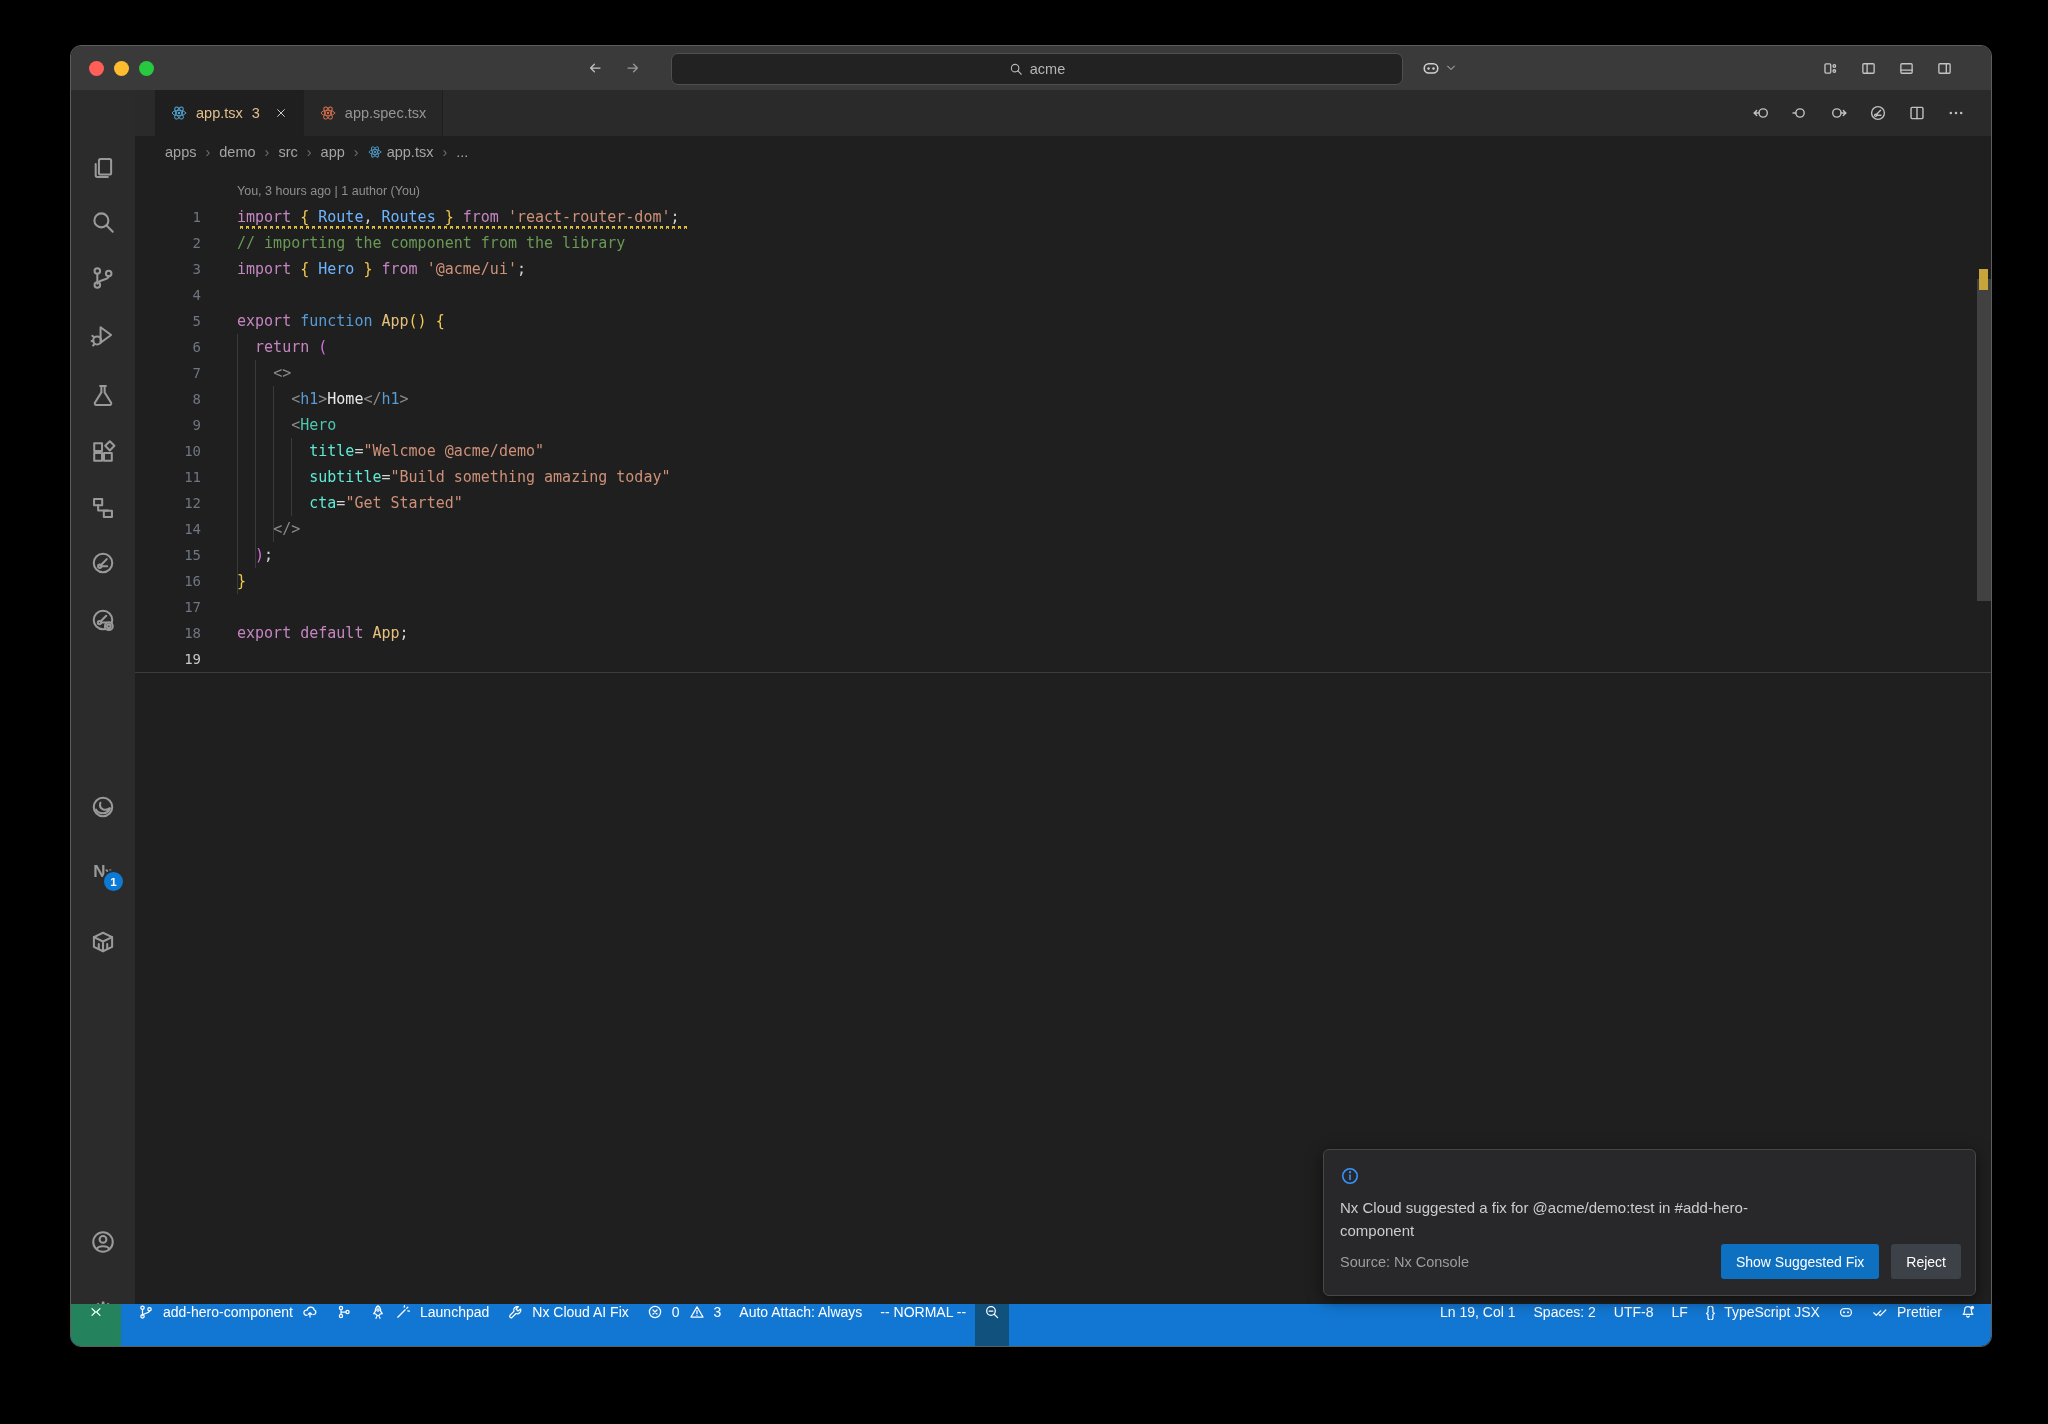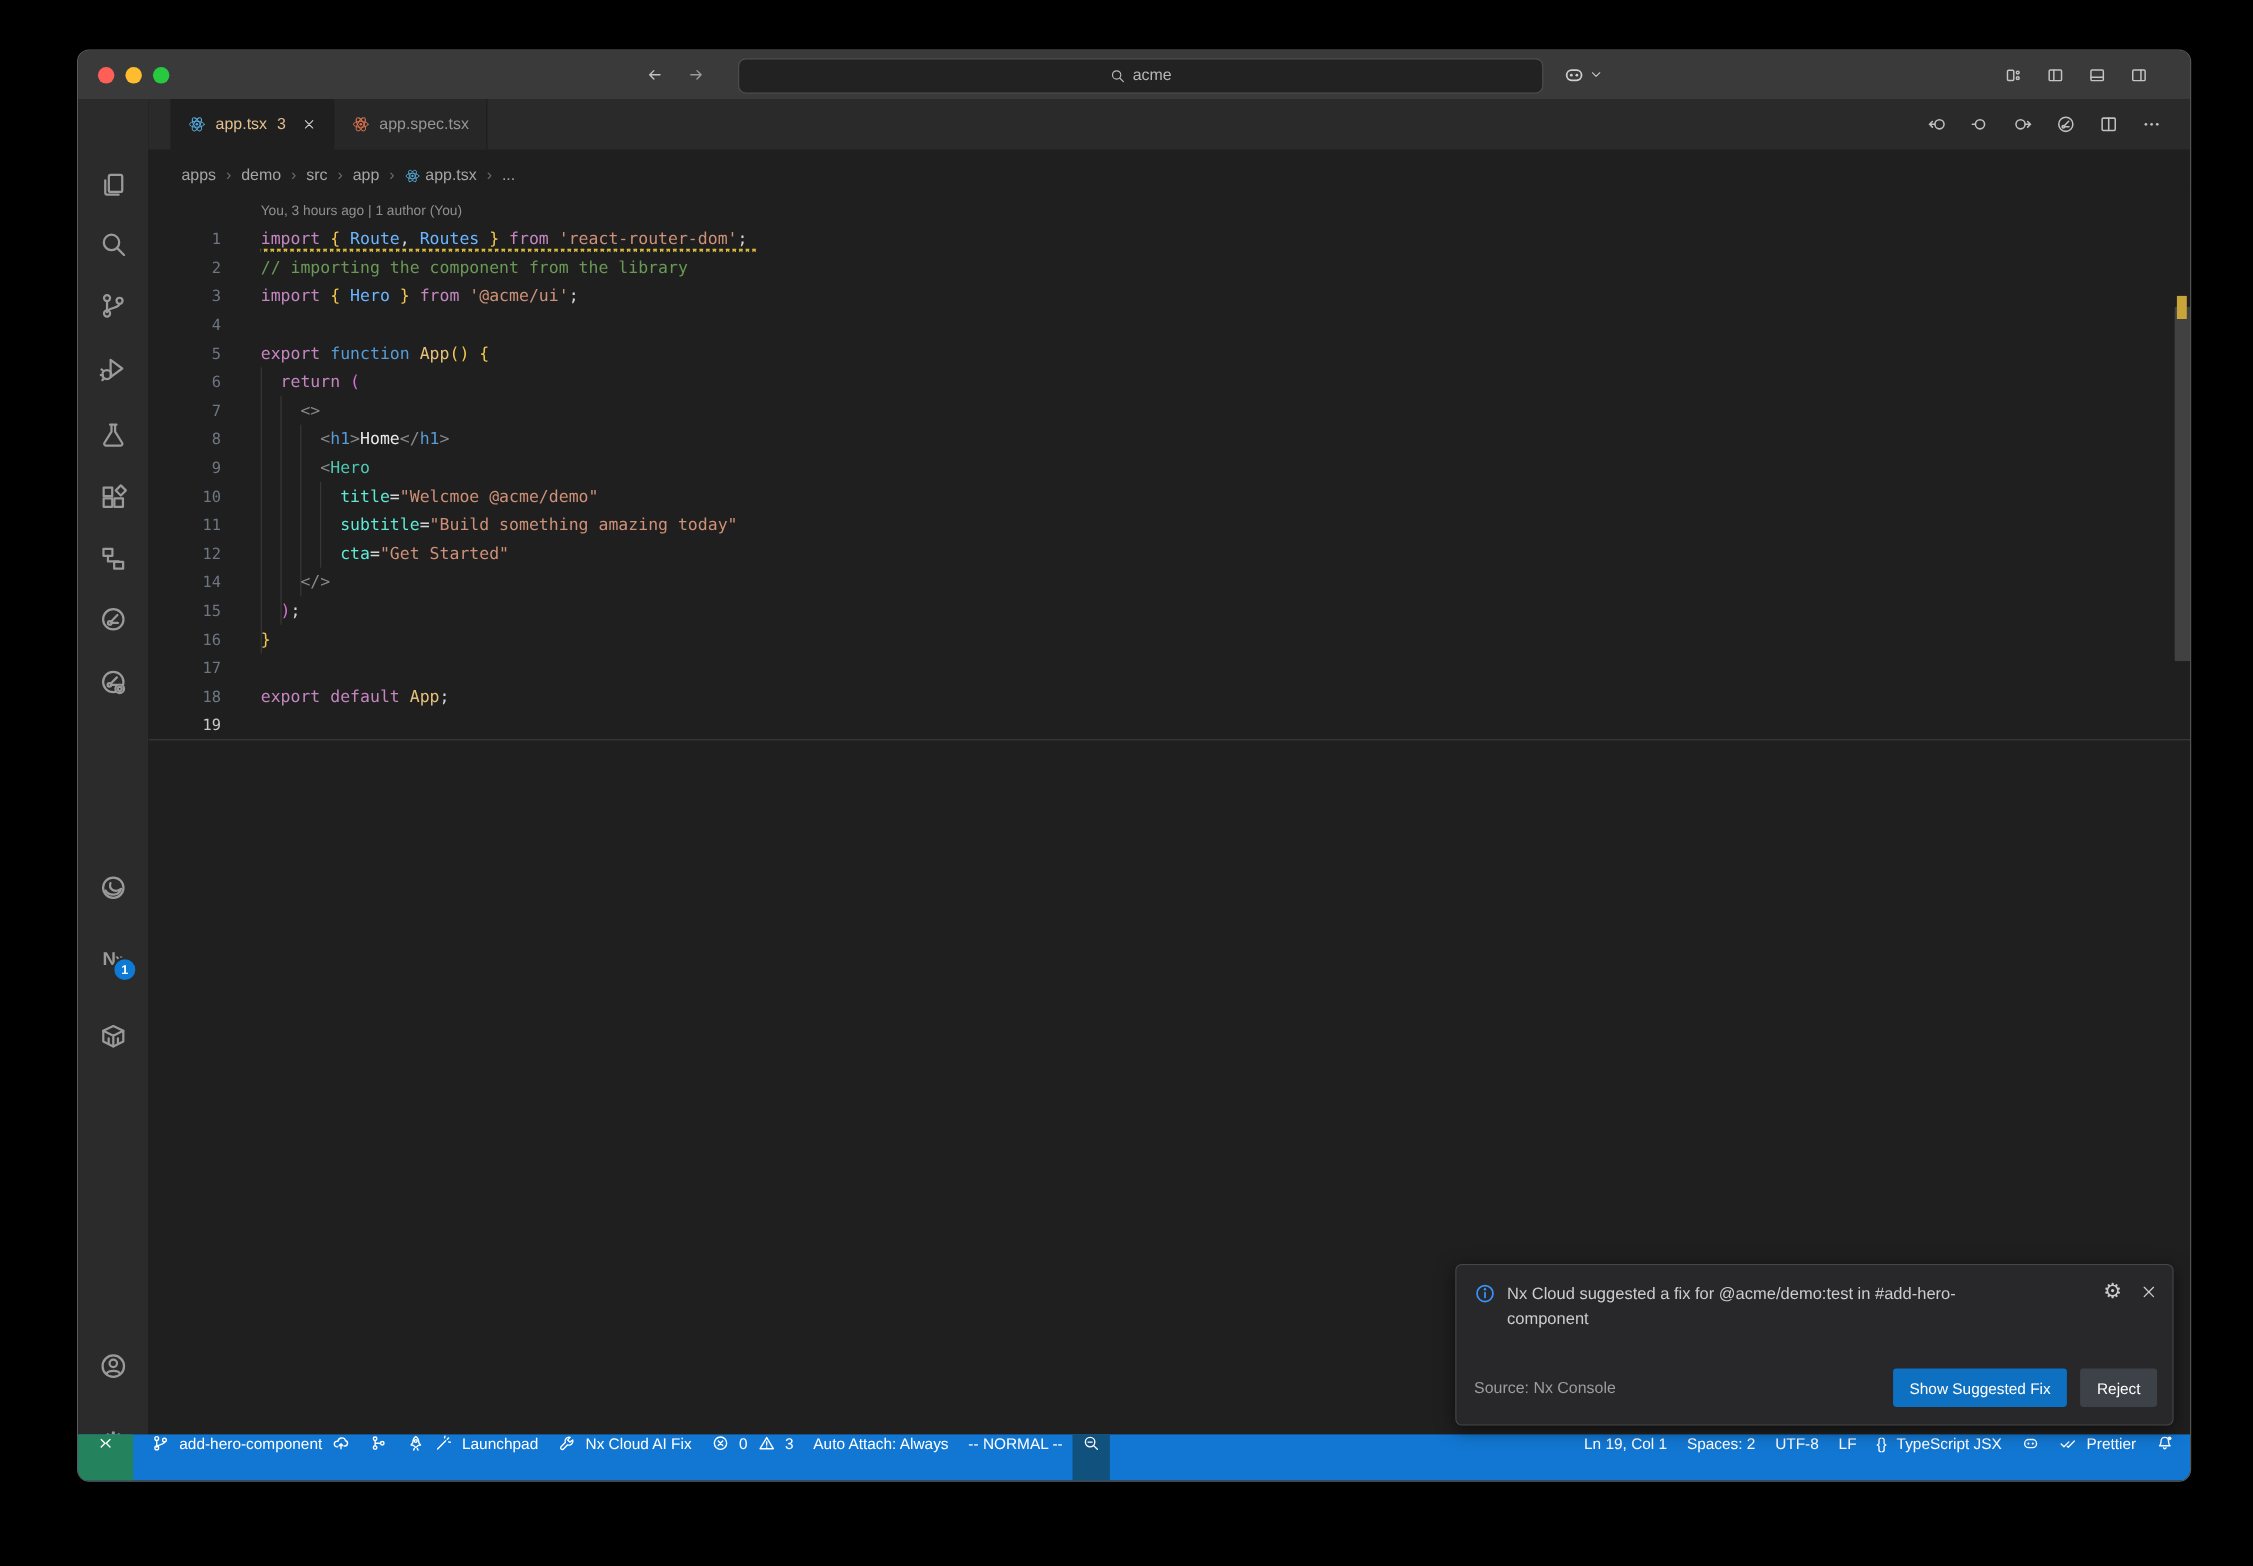--- a/index.html
+++ b/index.html
@@ -31,21 +31,21 @@
   
   .tabbar{position:relative;height:46px;background:#2a2a2b;}
   .tabs{position:absolute;left:0;top:0;height:46px;display:flex;padding-left:20px;}
   .tab{height:46px;display:flex;align-items:center;gap:9px;padding:0 16px;font-size:14.5px;background:#272728;
     border-right:1px solid #1e1e1e;color:#969696;}
   .tab.active{background:#1f1f20;color:#e2c08d;}
   .tab .badge{color:#e2c08d;}
   .tab .closex{color:#d8d8d8;margin-left:6px;}
   .ed-actions{position:absolute;right:26px;top:0;height:46px;display:flex;align-items:center;gap:21px;color:#c0c0c0;}
   
-  .breadcrumbs{height:32px;display:flex;align-items:flex-end;padding-left:30px;gap:9px;font-size:14.5px;color:#a5a5a5;background:#1f1f20;}
+  .breadcrumbs{height:32px;display:flex;align-items:center;padding-left:30px;gap:9px;font-size:14.5px;color:#a5a5a5;background:#1f1f20;}
   .crumb-sep{color:#6d6d6d;}
   .crumb{display:flex;align-items:center;gap:5px;}
   
   .editor{position:relative;height:1136px;background:#1f1f20;overflow:hidden;}
   .blame{height:26px;line-height:26px;padding-left:102px;font-size:12.5px;color:#8f8f8f;margin-top:10px;}
   .code{position:relative;font-family:"DejaVu Sans Mono",monospace;font-size:15px;}
   .cl{position:relative;height:26px;line-height:26px;white-space:pre;}
   .cl .ln{display:inline-block;width:66px;text-align:right;color:#6e7681;font-size:14px;}
   .cl .ct{margin-left:36px;text-align:center;}
   .cl.active{border-bottom:1px solid #3d3d3e;}
@@ -64,21 +64,21 @@
   .statusbar{position:absolute;left:0;bottom:0;width:100%;height:42px;background:#1277d2;display:flex;
     align-items:center;justify-content:space-between;color:#fff;font-size:14px;}
   .sb-group{display:flex;align-items:center;height:100%;}
   .sb-item{display:flex;align-items:flex-start;gap:9px;padding:0 9px;height:100%;}
   .sb-item.remote{background:#24835C;padding:0 17px;margin-right:8px;}
   .sb-item.hl{background:#11517e;}
   .sb-tx{white-space:nowrap;}
   
   .notification{position:absolute;right:15px;bottom:50px;width:651px;height:145px;background:#28282a;
     border:1px solid #474747;border-radius:6px;box-shadow:0 4px 16px rgba(0,0,0,.55);color:#cccccc;}
-  .n-row1{display:flex;align-items:flex-start;padding:15px 14px 0 16px;gap:10px;}
+  .n-row1{display:flex;align-items:flex-start;padding:15px 14px 0 16px;gap:10px;flex-direction:column;}
   .n-info{color:#3794ff;flex:none;margin-top:1px;}
   .n-msg{width:412px;font-size:15px;line-height:23px;}
   .n-acts{margin-left:auto;display:flex;gap:17px;color:#cccccc;align-items:center;}
   .n-gear{font-size:18px;line-height:1;}
   .n-row2{position:absolute;left:16px;right:14px;bottom:16px;display:flex;align-items:center;}
   .n-src{color:#9d9d9d;font-size:14.5px;}
   .n-btns{margin-left:auto;display:flex;gap:12px;}
   .n-btn{height:35px;padding:0 15px;border-radius:3px;font-size:14px;display:flex;align-items:center;color:#fff;}
   .n-btn.primary{background:#0E70C0;}
   .n-btn.secondary{background:#3d4148;}

